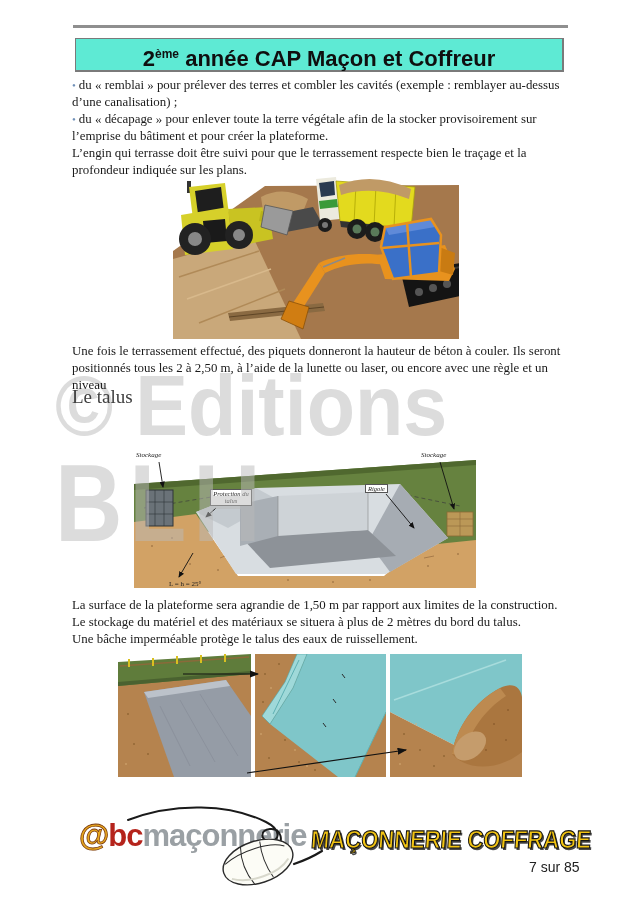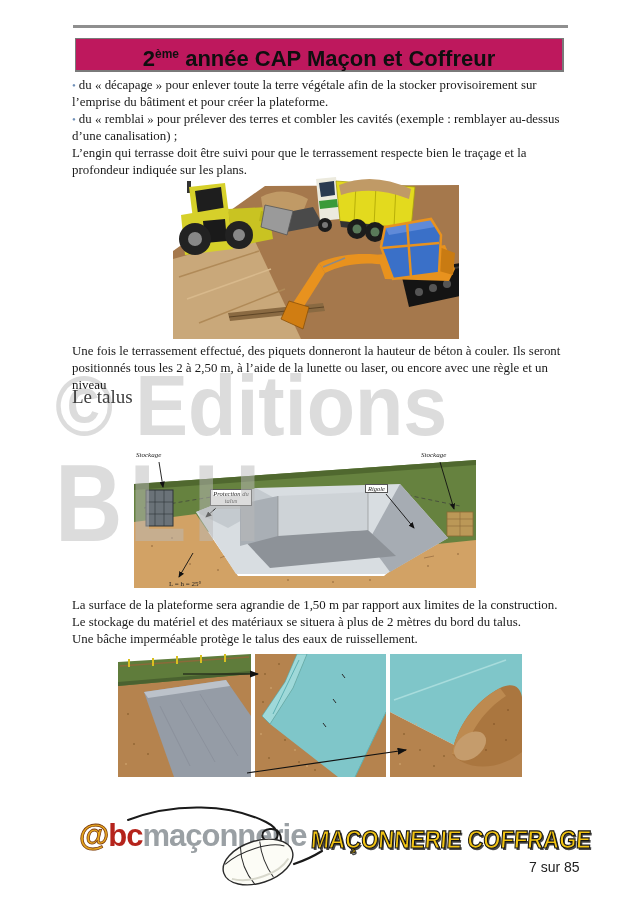--- a/index.html
+++ b/index.html
@@ -7,21 +7,21 @@
         font-family:"Liberation Serif",serif;}
 
   
   .wm{position:absolute;z-index:2;font-family:"Liberation Sans",sans-serif;font-weight:bold;
       color:rgba(185,185,185,0.5);white-space:nowrap;pointer-events:none;line-height:1;}
   .wm1{left:55px;top:362px;font-size:86px;transform:scaleX(0.92);transform-origin:left top;}
   .wm2{left:55px;top:448px;font-size:110px;letter-spacing:8px;transform:scaleX(0.85);transform-origin:left top;}
 
   
   .top-rule{position:absolute;left:73px;top:25px;width:495px;height:3px;background:#8f8f8f;z-index:3;}
-  .title-box{position:absolute;left:75px;top:38px;width:486px;height:31px;background:#be185d;
+  .title-box{position:absolute;left:75px;top:38px;width:486px;height:31px;background:#5eead4;
              border:1px solid #7a7a7a;border-right-width:2px;border-bottom-width:2px;z-index:3;
              text-align:center;font-family:"Liberation Sans",sans-serif;font-weight:bold;
              font-size:22px;color:#0f0f0f;line-height:31px;}
   .title-box sup{font-size:12px;vertical-align:8px;}
 
   
   .tb{position:absolute;left:72px;width:497px;font-size:12.9px;line-height:17px;color:#1a1a1a;z-index:3;}
   .tb p{margin:0;}
   .bullet{color:#7090b8;font-size:11px;margin-right:3px;}
   .h-talus{position:absolute;left:72px;top:386px;margin:0;font-weight:normal;font-size:19px;
@@ -66,22 +66,22 @@
 
 <div class="page">
 
   <div class="wm wm1">© Editions</div>
   <div class="wm wm2">BLH</div>
 
   <div class="top-rule"></div>
   <div class="title-box"><span>2</span><sup>ème</sup><span> année CAP Maçon et Coffreur</span></div>
 
   <div class="tb" style="top:77px;">
+    <p><span class="bullet">•</span><span>du « remblai » pour prélever des terres et combler les cavités (exemple : remblayer au-dessus d’une canalisation) ;</span></p>
     <p><span class="bullet">•</span><span>du « décapage » pour enlever toute la terre végétale afin de la stocker provisoirement sur l’emprise du bâtiment et pour créer la plateforme.</span></p>
-    <p><span class="bullet">•</span><span>du « remblai » pour prélever des terres et combler les cavités (exemple : remblayer au-dessus d’une canalisation) ;</span></p>
     <p>L’engin qui terrasse doit être suivi pour que le terrassement respecte bien le traçage et la profondeur indiquée sur les plans.</p>
   </div>
 
   <div class="fig" id="fig1">
     <svg viewBox="0 0 286 162">
       <rect width="286" height="162" fill="#ffffff"></rect>
       <g>
         <polygon points="0,74 92,9 286,8 286,162 0,162" fill="#a5784c"></polygon>
         <polygon points="0,82 80,60 128,162 0,162" fill="#c9a87a"></polygon>
         <line x1="6" y1="100" x2="86" y2="74" stroke="#b08a58" stroke-width="1.5"></line>

